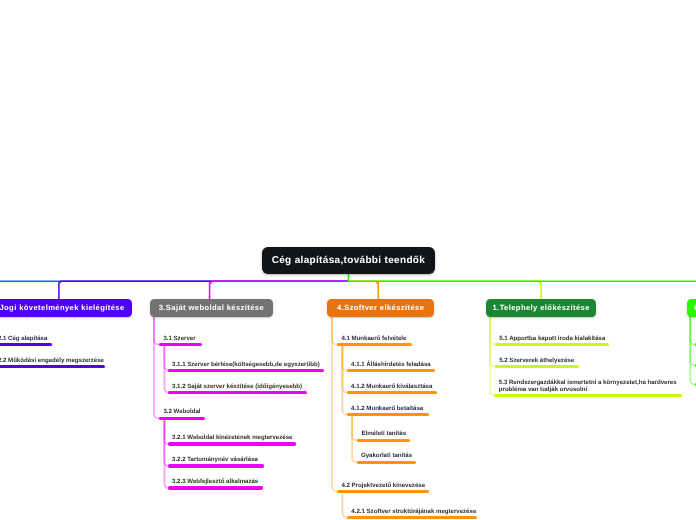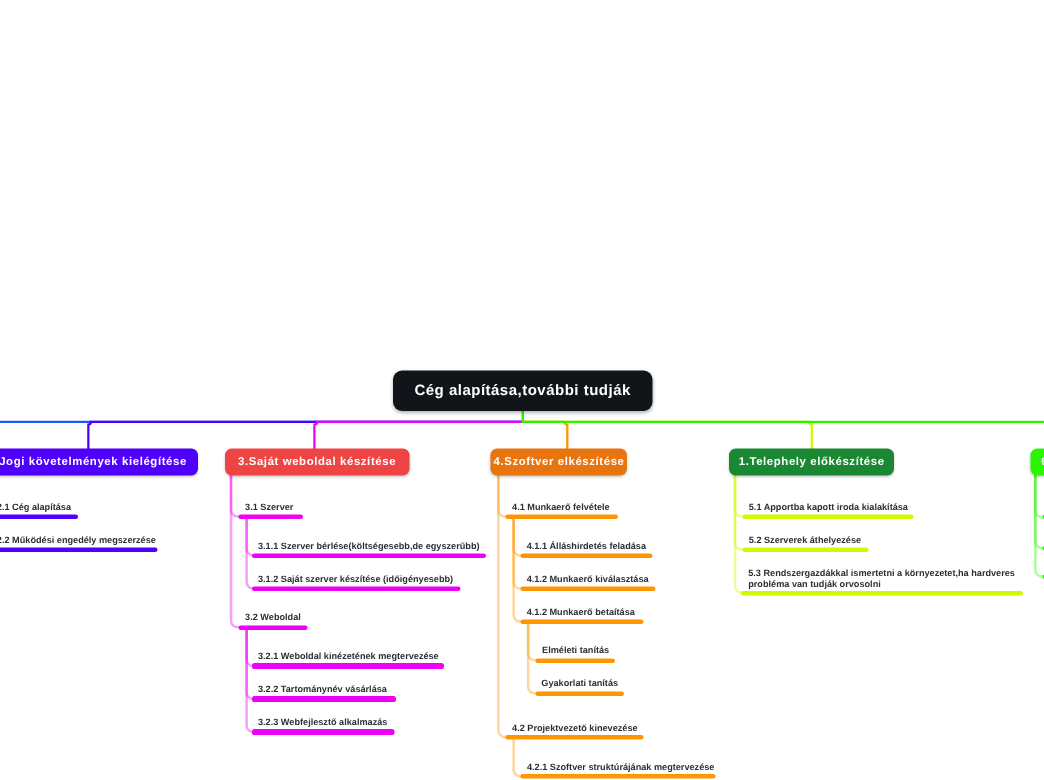--- a/index.html
+++ b/index.html
@@ -69,55 +69,55 @@
       <div class="bar" style="left: 167.6px; top: 390.7px; width: 139.6px; background: rgb(238, 0, 245);"></div>
       <div class="leaf-text" style="left: 172px; top: 382.6px; color: rgb(43, 47, 53);">3.1.2 Saját szerver készítése (időigényesebb)</div>
       <div class="bar" style="left: 159px; top: 416.5px; width: 46.2px; background: rgb(238, 0, 245);"></div>
       <div class="leaf-text" style="left: 163.4px; top: 408.4px; color: rgb(43, 47, 53);">3.2 Weboldal</div>
       <div class="bar" style="left: 167.6px; top: 442.4px; width: 128.4px; background: rgb(238, 0, 245);"></div>
       <div class="leaf-text" style="left: 172px; top: 434.3px; color: rgb(43, 47, 53);">3.2.1 Weboldal kinézetének megtervezése</div>
       <div class="bar" style="left: 167.6px; top: 464.4px; width: 96.2px; background: rgb(238, 0, 245);"></div>
       <div class="leaf-text" style="left: 172px; top: 456.3px; color: rgb(43, 47, 53);">3.2.2 Tartománynév vásárlása</div>
       <div class="bar" style="left: 167.6px; top: 486.4px; width: 95.7px; background: rgb(238, 0, 245);"></div>
       <div class="leaf-text" style="left: 172px; top: 478.3px; color: rgb(43, 47, 53);">3.2.3 Webfejlesztő alkalmazás</div>
-      <div class="node branch" style="left: 149.7px; top: 298.8px; width: 123px; height: 18.2px; background: #ef4444;">
+      <div class="node branch" style="left: 149.7px; top: 298.8px; width: 123px; height: 18.2px; background: #737373;">
         <span>3.Saját weboldal készítése</span>
       </div>
       <div class="bar" style="left: 337px; top: 342.7px; width: 74.5px; background: rgb(255, 149, 0);"></div>
       <div class="leaf-text" style="left: 341.4px; top: 334.6px; color: rgb(43, 47, 53);">4.1 Munkaerő felvétele</div>
       <div class="bar" style="left: 346.7px; top: 368.7px; width: 88.1px; background: rgb(255, 149, 0);"></div>
       <div class="leaf-text" style="left: 351.1px; top: 360.6px; color: rgb(43, 47, 53);">4.1.1 Álláshirdetés feladása</div>
       <div class="bar" style="left: 346.7px; top: 390.7px; width: 90.2px; background: rgb(255, 149, 0);"></div>
       <div class="leaf-text" style="left: 351.1px; top: 382.6px; color: rgb(43, 47, 53);">4.1.2 Munkaerő kiválasztása</div>
       <div class="bar" style="left: 346.7px; top: 412.7px; width: 82.4px; background: rgb(255, 149, 0);"></div>
       <div class="leaf-text" style="left: 351.1px; top: 404.6px; color: rgb(43, 47, 53);">4.1.2 Munkaerő betaítása</div>
       <div class="bar" style="left: 357px; top: 438.5px; width: 53.4px; background: rgb(255, 149, 0);"></div>
       <div class="leaf-text" style="left: 361.4px; top: 430.4px; color: rgb(43, 47, 53);">Elméleti tanítás</div>
       <div class="bar" style="left: 356.5px; top: 460.5px; width: 59.4px; background: rgb(255, 149, 0);"></div>
       <div class="leaf-text" style="left: 360.9px; top: 452.4px; color: rgb(43, 47, 53);">Gyakorlati tanítás</div>
       <div class="bar" style="left: 337px; top: 489.7px; width: 92.2px; background: rgb(255, 149, 0);"></div>
       <div class="leaf-text" style="left: 341.4px; top: 481.6px; color: rgb(43, 47, 53);">4.2 Projektvezető kinevezése</div>
       <div class="bar" style="left: 346.9px; top: 515.9px; width: 130.4px; background: rgb(255, 149, 0);"></div>
       <div class="leaf-text" style="left: 351.3px; top: 507.8px; color: rgb(43, 47, 53);">4.2.1 Szoftver struktúrájának megtervezése</div>
-      <div class="node branch" style="left: 327px; top: 298.8px; width: 91px; height: 18.2px; background: rgb(232, 116, 16);">
+      <div class="node branch" style="left: 327px; top: 298.8px; width: 107px; height: 18.2px; background: rgb(232, 116, 16);">
         <span>4.Szoftver elkészítése</span>
       </div>
       <div class="bar" style="left: 494.8px; top: 342.7px; width: 114.3px; background: rgb(204, 250, 0);"></div>
       <div class="leaf-text" style="left: 499.2px; top: 334.6px; color: rgb(43, 47, 53);">5.1 Apportba kapott iroda kialakítása</div>
       <div class="bar" style="left: 494.8px; top: 364.7px; width: 84.1px; background: rgb(204, 250, 0);"></div>
       <div class="leaf-text" style="left: 499.2px; top: 356.6px; color: rgb(43, 47, 53);">5.2 Szerverek áthelyezése</div>
       <div class="bar" style="left: 494.4px; top: 393.5px; width: 187.9px; background: rgb(204, 250, 0);"></div>
       <div class="leaf-text" style="left: 498.8px; top: 378.8px; color: rgb(43, 47, 53);">5.3 Rendszergazdákkal ismertetni a környezetet,ha hardveres
 probléma van tudják orvosolni</div>
       <div class="node branch" style="left: 485.6px; top: 298.8px; width: 110.7px; height: 18.2px; background: rgb(26, 136, 50);">
         <span>1.Telephely előkészítése</span>
       </div>
       <div class="bar" style="left: 694.5px; top: 343.1px; width: 75.5px; background: rgb(44, 245, 0);"></div>
       <div class="bar" style="left: 694.5px; top: 363.7px; width: 75.5px; background: rgb(44, 245, 0);"></div>
       <div class="bar" style="left: 694.5px; top: 382.7px; width: 75.5px; background: rgb(44, 245, 0);"></div>
       <div class="node branch" style="left: 686.5px; top: 298.8px; width: 110px; height: 18.2px; background: rgb(44, 245, 0); justify-content: flex-start; padding-left: 7.3px;">
         <span>6.</span>
       </div>
       <div class="node root" style="left: 262px; top: 247.2px; width: 172.5px; height: 26.6px; background: rgb(17, 20, 24); color: rgb(255, 255, 255);">
-        <span>Cég alapítása,további tudják</span>
+        <span>Cég alapítása,további teendők</span>
       </div>
     </div>
 </div>
 
 </body></html>

